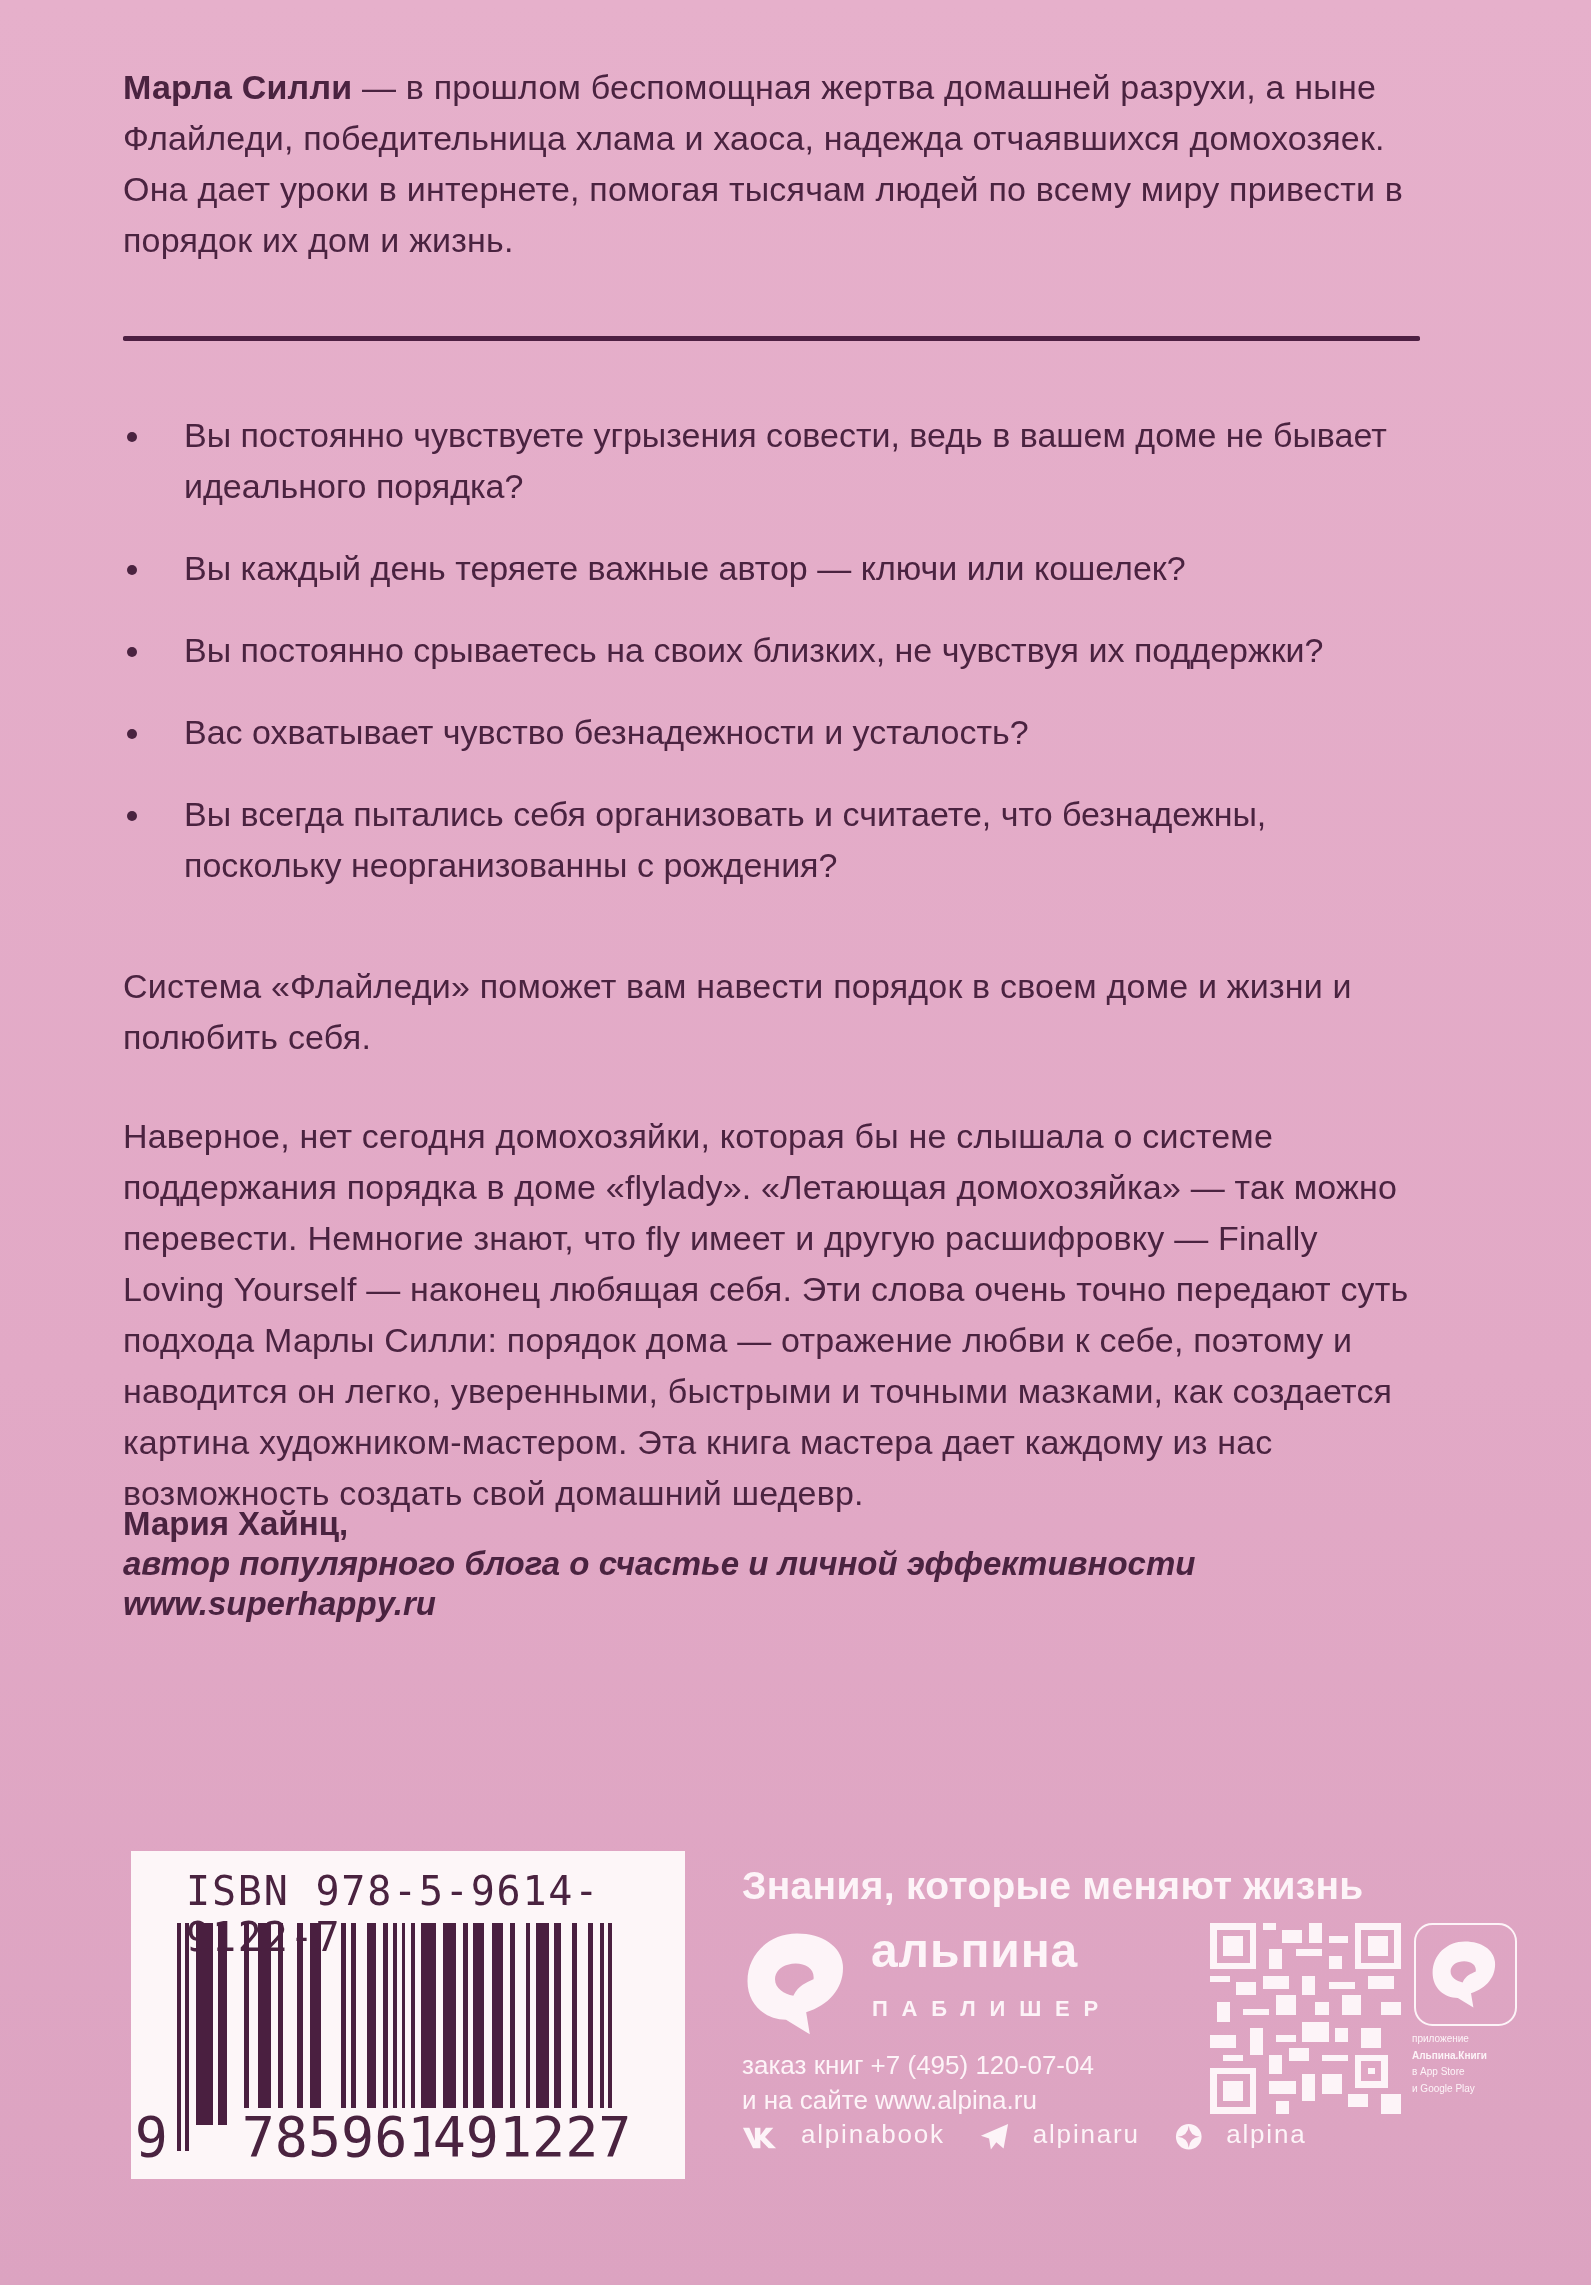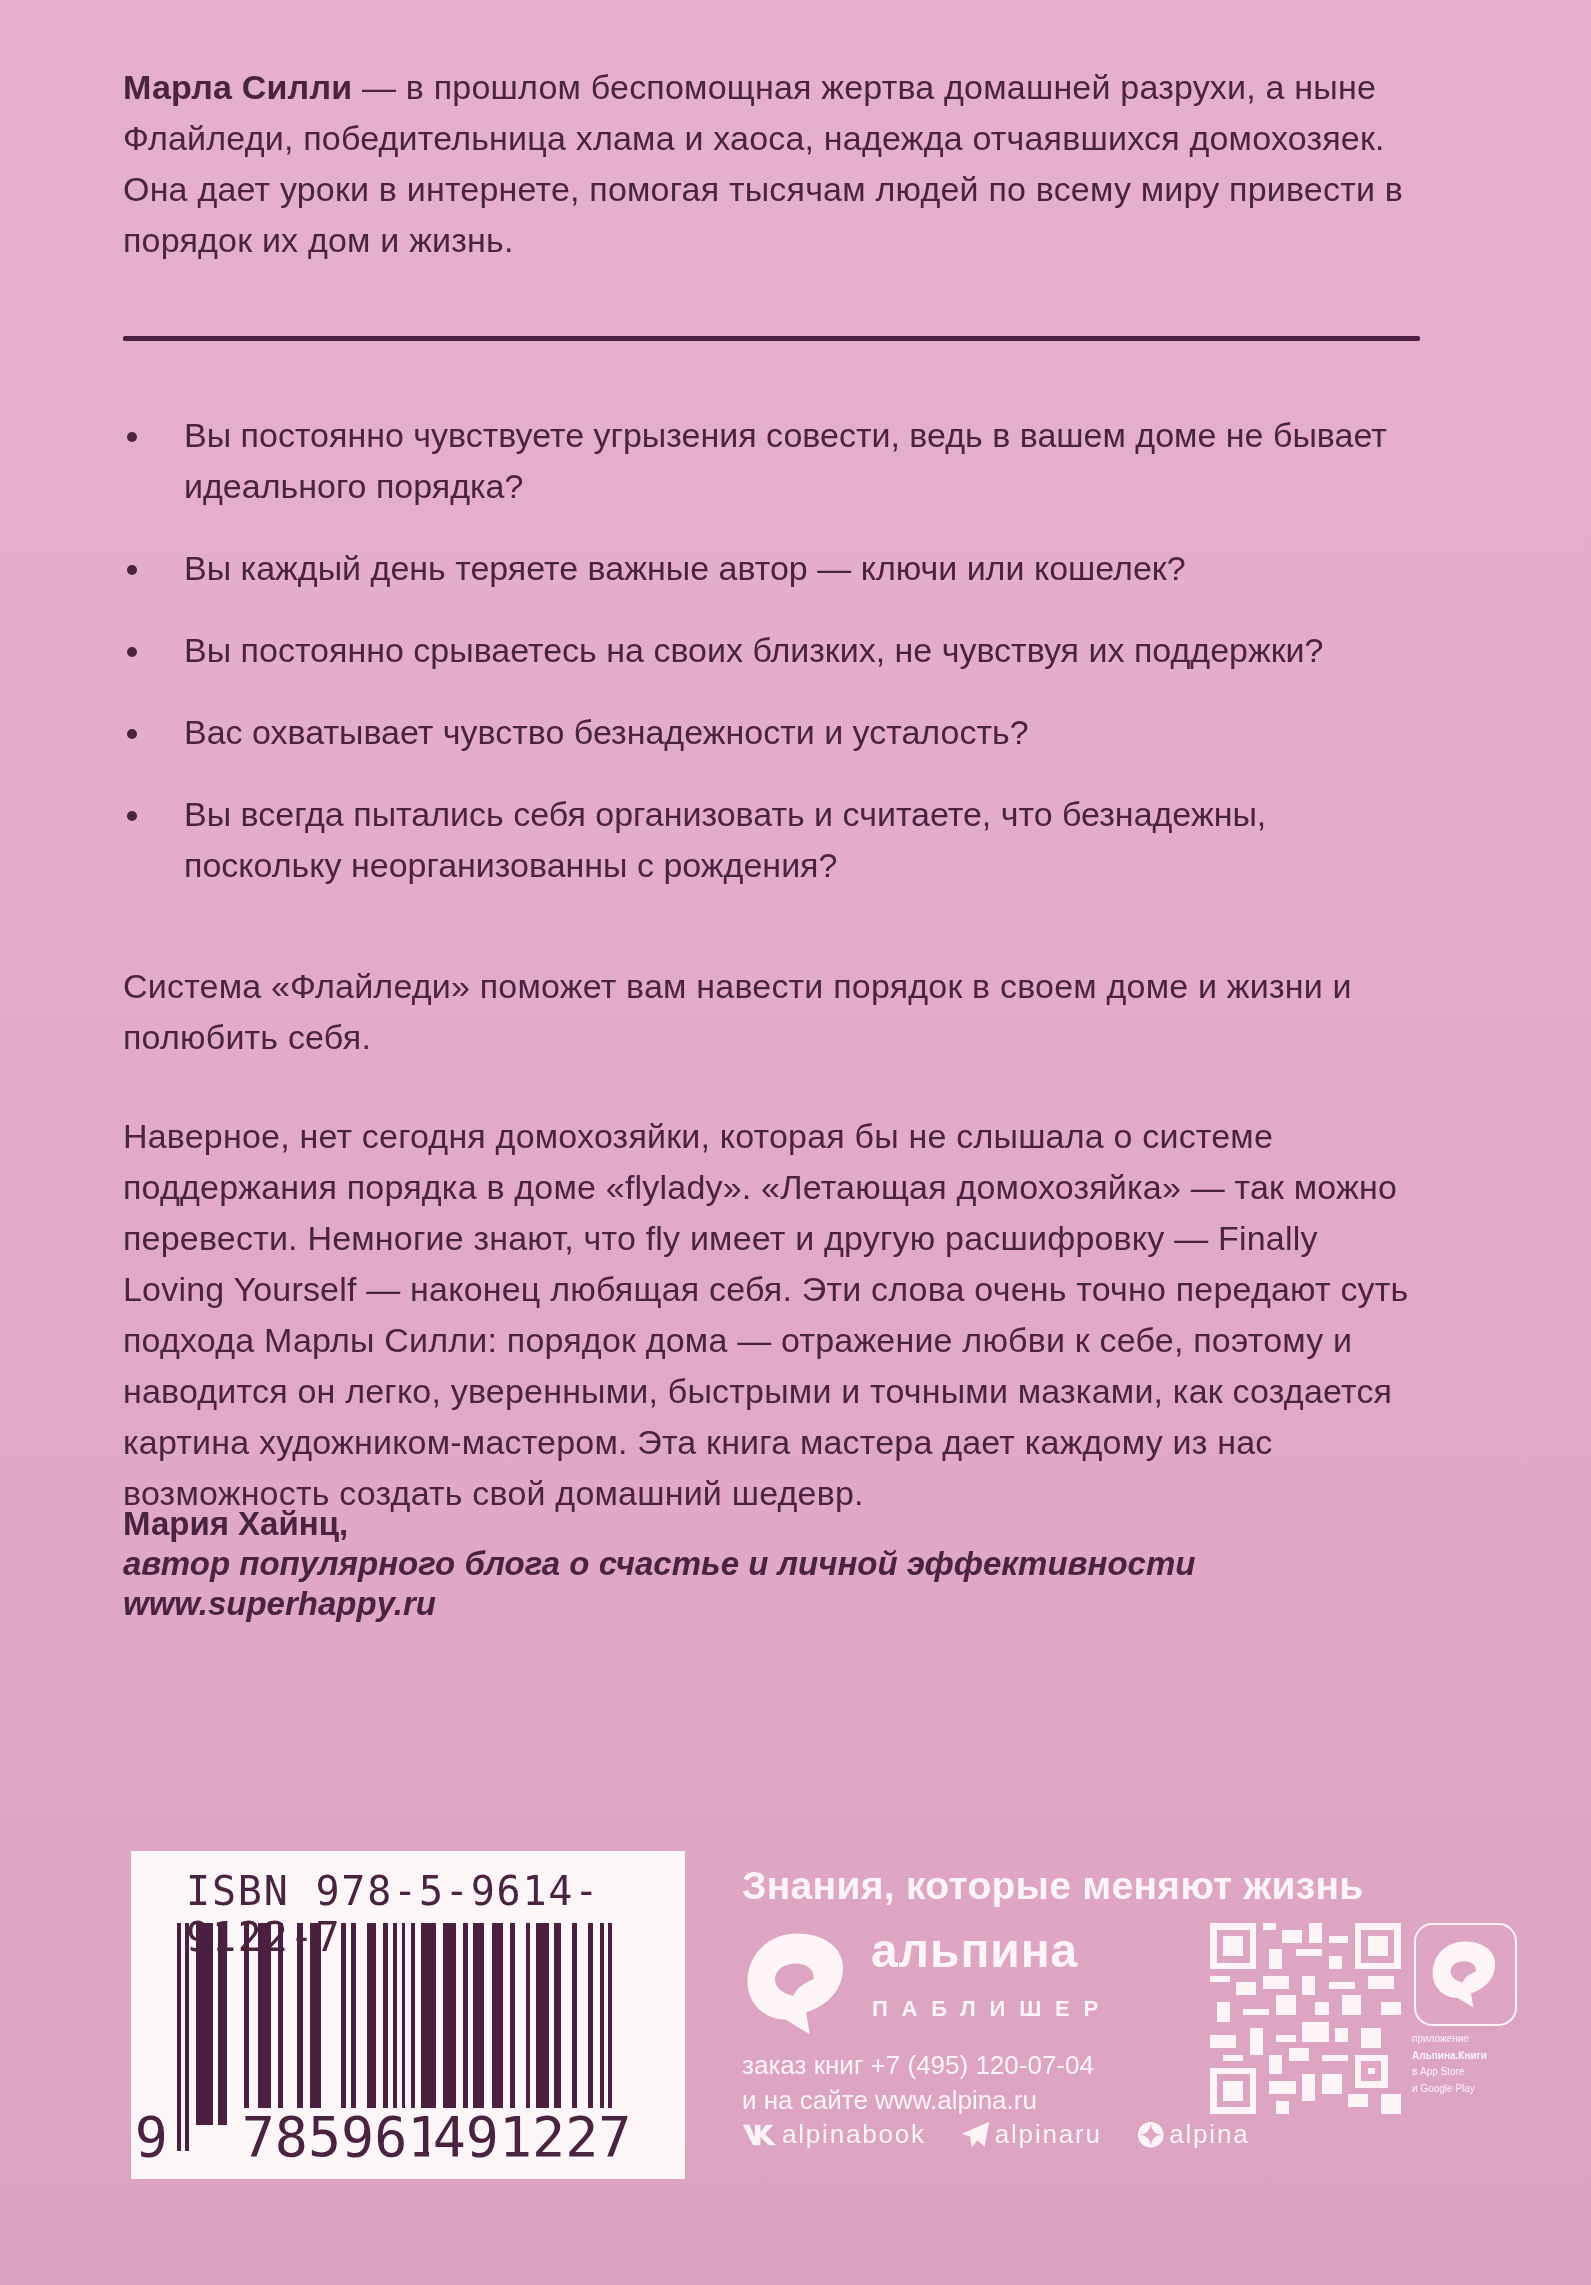--- a/index.html
+++ b/index.html
@@ -35,21 +35,21 @@
   .ean-g2 { left: 298px; }
 
   .white { color: #fdf4f8; }
   .slogan { position: absolute; left: 742px; top: 1864px; font-size: 39px; font-weight: bold; letter-spacing: 0.3px; text-align: center; }
   .logo { position: absolute; left: 742px; top: 1928px; width: 432px; height: 110px; }
   .logo .mark { position: absolute; left: 0; top: 0; width: 110px; height: 110px; }
   .logo .brand { position: absolute; left: 129px; top: -5.5px; font-size: 48px; font-weight: bold; letter-spacing: 0.9px; }
   .logo .sub { position: absolute; left: 130px; top: 68px; font-size: 22px; font-weight: bold; letter-spacing: 13.8px; }
   .contacts { position: absolute; left: 742px; top: 2048px; font-size: 26px; line-height: 35px; }
   .social { position: absolute; left: 742px; top: 2119px; font-size: 26px; letter-spacing: 1.8px; display: flex; gap: 35px; align-items: center; }
-  .social .item { display: flex; align-items: center; gap: 5px; }
+  .social .item { display: flex; align-items: flex-end; gap: 24px; }
   .qr { position: absolute; left: 1210px; top: 1923px; width: 191px; height: 191px; }
   .app { position: absolute; left: 1414px; top: 1923px; width: 103px; height: 103px; border: 2.8px solid #fdf4f8; border-radius: 18.4px; box-sizing: border-box; }
   .app svg { position: absolute; left: 13px; top: 13px; }
   .app-text { position: absolute; left: 1412px; top: 2031px; font-size: 10px; line-height: 16.5px; }
   .app-text .strong { font-weight: bold; }
 </style>
 </head>
 <body>
 
 <div class="page">

